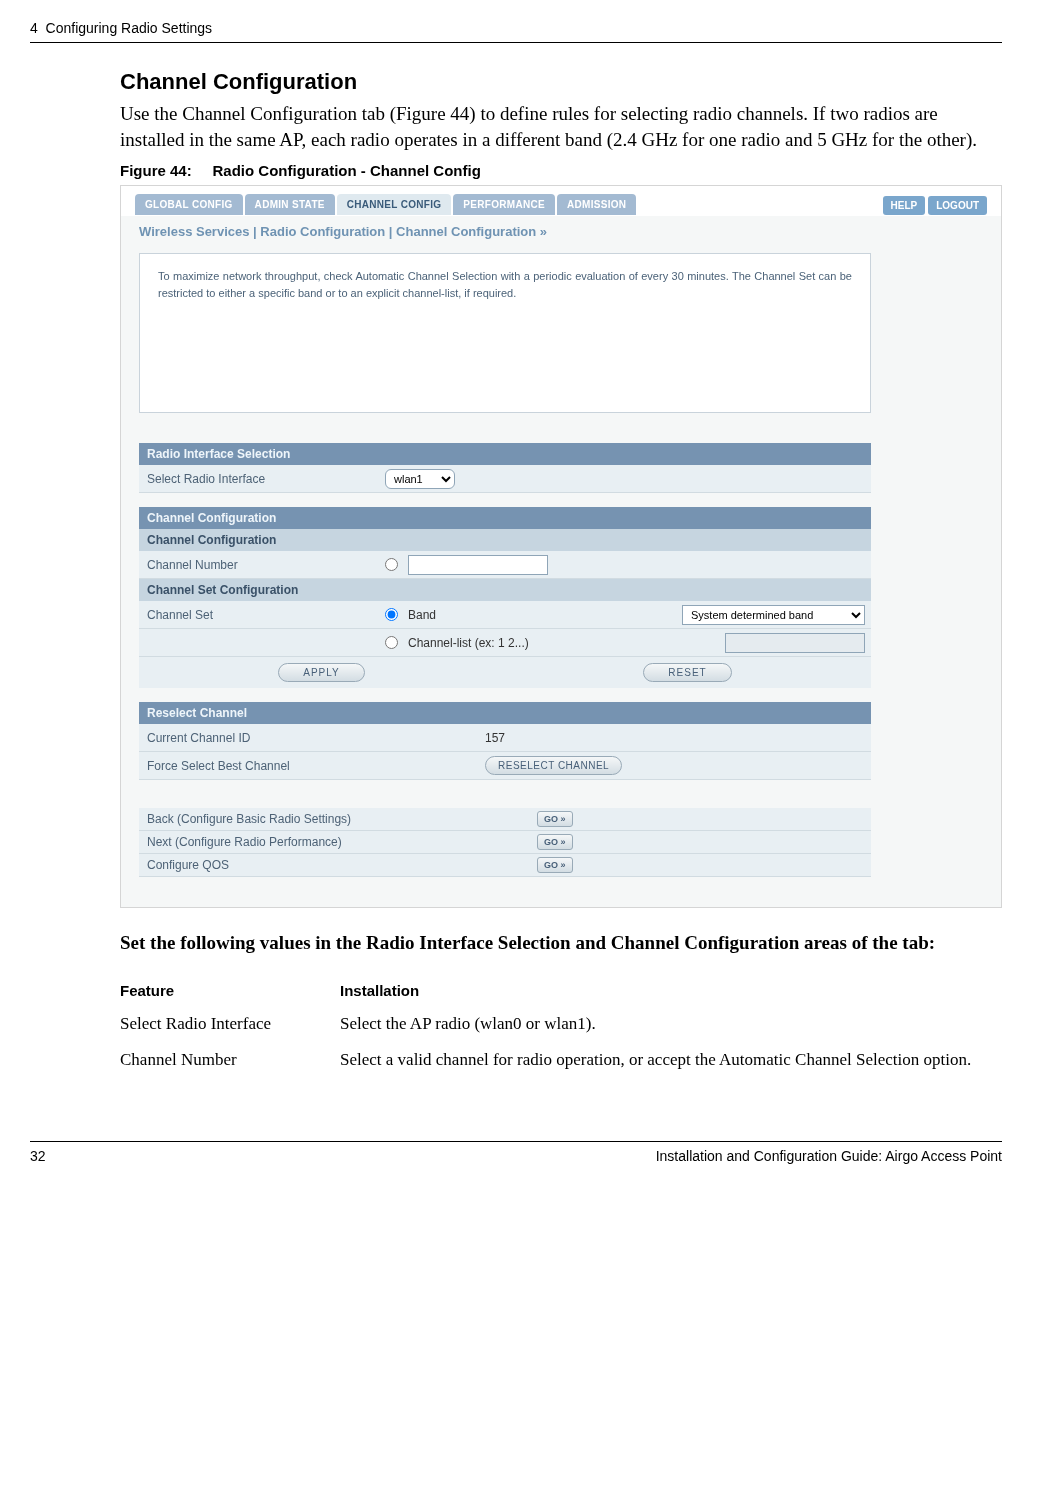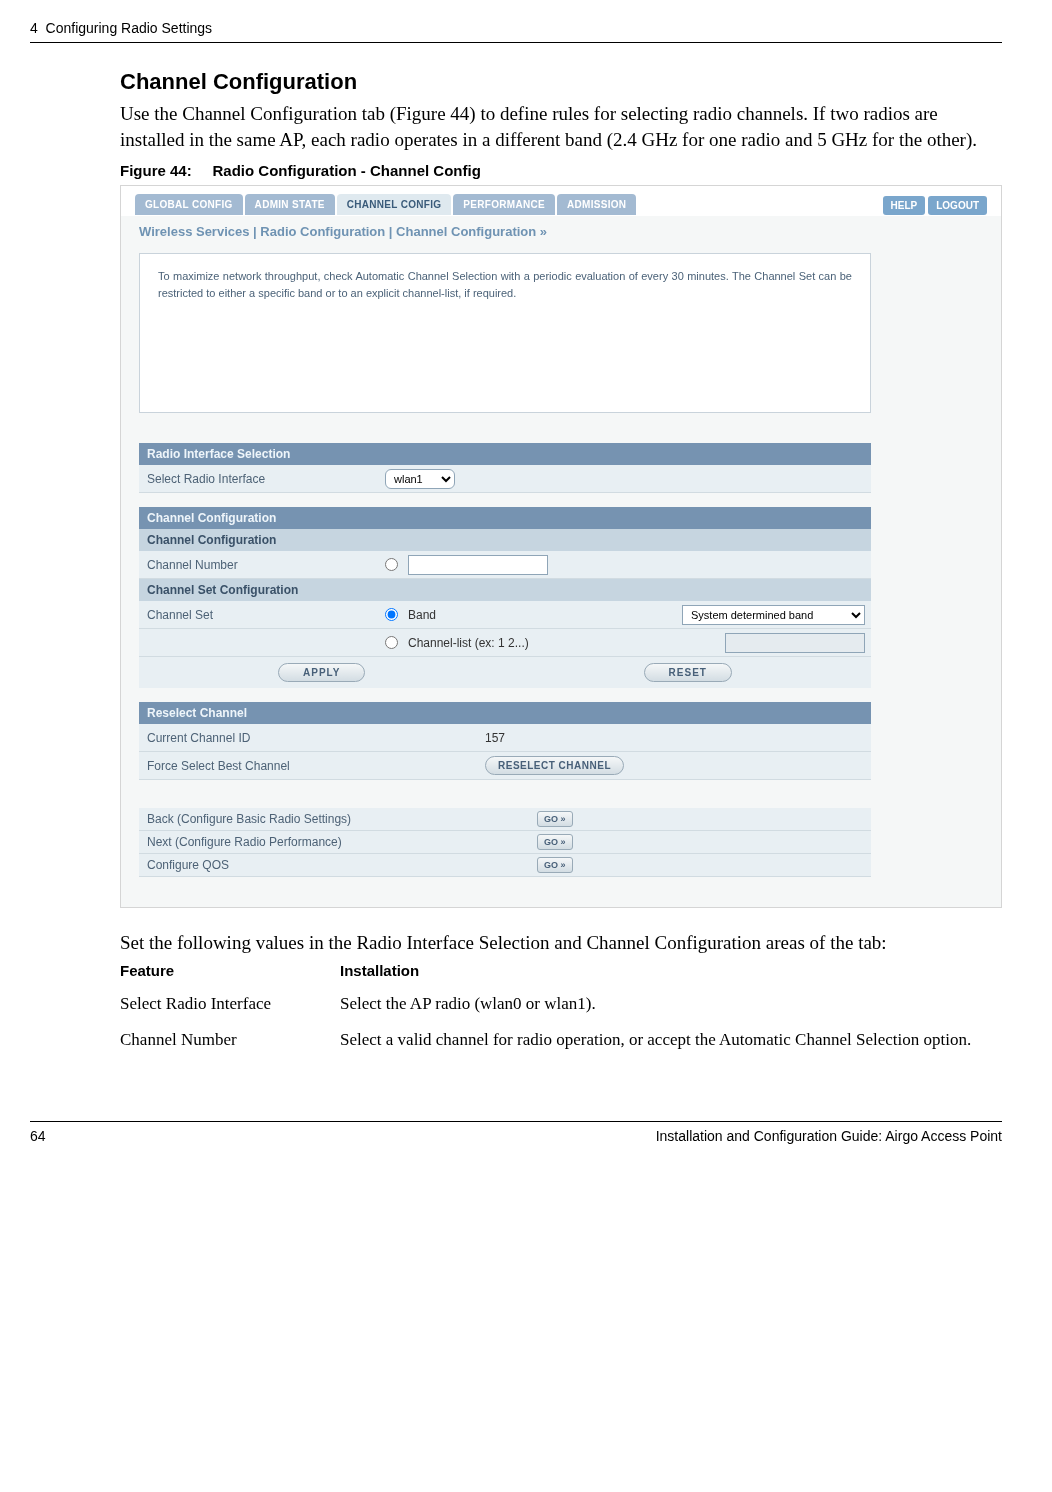--- a/index.html
+++ b/index.html
@@ -129,21 +129,21 @@
     height: 20px;
   }
   input[type=radio]{ margin: 0 4px 0 0;}
   .pill-btn {
     display: inline-block;
     background: linear-gradient(#f5f7f8,#d3dde3);
     border: 1px solid #99aab7;
     border-radius: 12px;
     color: #486079;
     font-size: 10px;
-    font-weight: bold;
+    font-weight: normal;
     letter-spacing: 1px;
     padding: 3px 24px;
   }
   .pill-row {
     background: #e8eff3;
     padding: 6px 0;
     display:flex;
     justify-content: space-around;
   }
   .go-btn {
@@ -161,20 +161,22 @@
     border-bottom:1px solid #d1dbe1;
     display:flex;
     align-items:center;
     padding:3px 8px;
     color:#4d6276;
   }
   .nav-row .nl { width:390px; }
   .after-text {
     font-size: 19px;
     line-height:1.35;
+    margin-bottom: 20px;
+    font-weight: bold;
   }
   table.feat {
     border-collapse: collapse;
     width: 100%;
   }
   table.feat th {
     font-family: Arial, Helvetica, sans-serif;
     font-size: 15px;
     text-align: left;
     padding: 6px 8px 10px 0;
@@ -324,15 +326,15 @@
     <tr>
       <td>Channel Number</td>
       <td>Select a valid channel for radio operation, or accept the Automatic Channel Selection option.</td>
     </tr>
   </tbody>
     </table>
 
 </div>
 
 <div class="footer-row">
-  <span>64</span>
+  <span>32</span>
   <span>Installation and Configuration Guide: Airgo Access Point</span>
 </div>
 
 </body></html>

